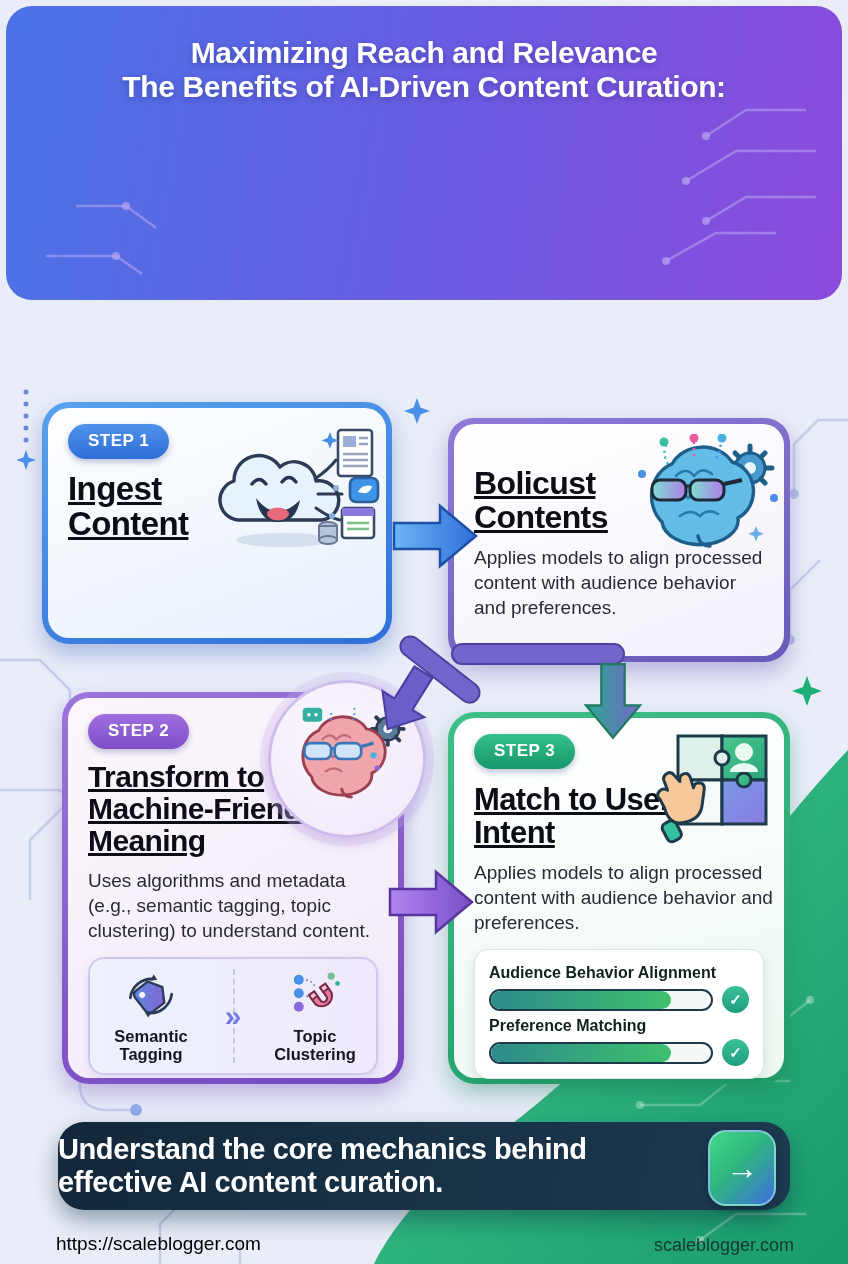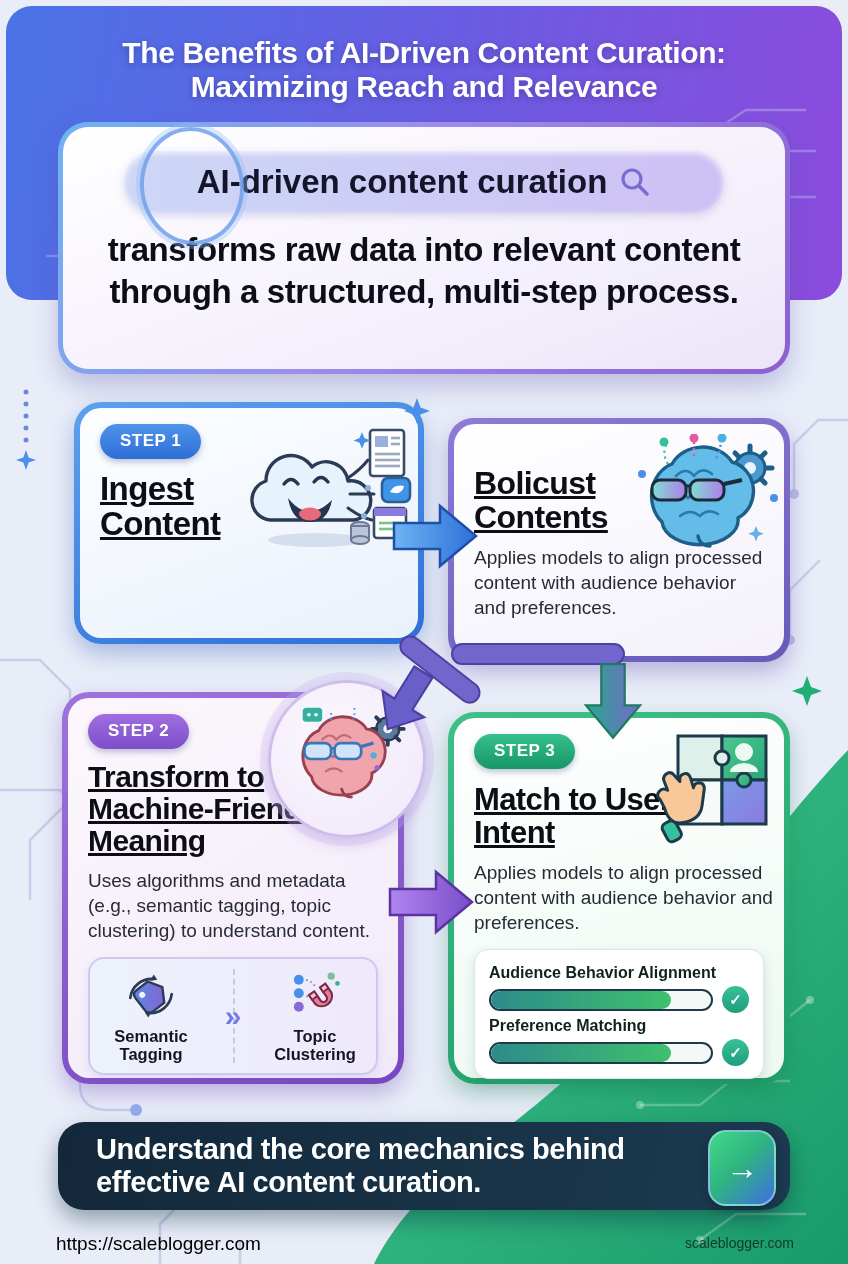--- a/index.html
+++ b/index.html
@@ -36,21 +36,21 @@
   
   .card{position:absolute;box-sizing:border-box;border-radius:27px;padding:6px;}
   .card-inner{position:relative;width:100%;height:100%;border-radius:21px;
         box-sizing:border-box;padding:16px 20px;}
   .badge{display:inline-block;border-radius:999px;color:#fff;font-weight:800;
         font-size:17px;letter-spacing:.5px;padding:7px 20px 8px;
         box-shadow:0 3px 6px rgba(40,60,130,.3);}
   .card-title{font-weight:800;color:#0d0e15;letter-spacing:-.6px;line-height:1.07;text-decoration:underline;}
   .card-desc{color:#272b36;line-height:1.3;}
 
-  .step1{left:74px;top:402px;width:350px;height:242px;
+  .step1{left:42px;top:402px;width:350px;height:242px;
         background:linear-gradient(160deg,#5aa2ee,#2f6fd8);
         box-shadow:0 10px 22px rgba(50,90,180,.35);}
   .step1 .card-inner{background:linear-gradient(160deg,#fdfeff,#e9f1fc);}
   .badge-blue{background:linear-gradient(180deg,#4f93ea,#2e6ed6);}
   .step1 .card-title{font-size:33px;width:170px;margin-top:12px;}
   .step1 .card-desc{font-size:20px;margin-top:14px;}
 
   .alt-card{left:448px;top:418px;width:342px;height:244px;
         background:linear-gradient(160deg,#8f7ad8,#675ab8);
         box-shadow:0 10px 22px rgba(90,70,170,.35);border-radius:25px;}
@@ -103,30 +103,30 @@
         background:linear-gradient(90deg,#2d8b8b,#3fc06d);}
   .check{width:27px;height:27px;border-radius:50%;flex:0 0 auto;
         background:linear-gradient(180deg,#3ac098,#1f9e7e);color:#fff;font-size:15px;
         font-weight:800;display:flex;align-items:center;justify-content:center;
         box-shadow:0 0 0 3px rgba(255,255,255,.65);}
 
   
   .cta{position:absolute;left:58px;top:1122px;width:732px;height:88px;border-radius:26px;
         background:linear-gradient(105deg,#13283a,#1c3a50);z-index:40;
         box-shadow:0 10px 22px rgba(10,40,60,.4);display:flex;align-items:center;}
-  .cta-text{padding-left:38px;width:600px;color:#fff;font-weight:800;font-size:29px;
+  .cta-text{width:600px;color:#fff;font-weight:800;font-size:29px;
         line-height:1.15;letter-spacing:-.4px;}
   .cta-btn{position:absolute;right:14px;top:8px;width:64px;height:72px;border-radius:18px;
         background:linear-gradient(135deg,#3ed186 10%,#2fb57f 45%,#3f6fe0 100%);
         border:2px solid rgba(190,230,255,.55);display:flex;align-items:center;justify-content:center;
         color:#fff;font-size:32px;font-weight:800;box-shadow:0 4px 10px rgba(0,30,40,.4);}
 
   
   .footer-left{position:absolute;left:56px;top:1233px;font-size:19px;color:#000000;z-index:41;}
-  .footer-right{position:absolute;right:54px;top:1235px;font-size:14px;color:#14382f;z-index:41;}
+  .footer-right{position:absolute;right:54px;top:1235px;font-size:18px;color:#14382f;z-index:41;}
 
   .sparkle{position:absolute;z-index:20;}
   .overlay{position:absolute;left:0;top:0;z-index:30;pointer-events:none;}
   .deco{position:absolute;z-index:2;pointer-events:none;}
   .cardz{z-index:10}
 </style>
 </head>
 <body>
 
 <div class="stage">
@@ -144,22 +144,22 @@
       <g fill="#b9a6f0" opacity=".7">
         <circle cx="700" cy="130" r="4"></circle>
           <circle cx="680" cy="175" r="4"></circle>
         <circle cx="700" cy="215" r="4"></circle>
           <circle cx="660" cy="255" r="4"></circle>
         <circle cx="120" cy="200" r="4"></circle>
           <circle cx="110" cy="250" r="4"></circle>
       </g>
     </svg>
     <div class="title">
+      <div>Maximizing Reach and Relevance</div>
       <div>The Benefits of AI-Driven Content Curation:</div>
-      <div>Maximizing Reach and Relevance</div>
     </div>
   </div>
 
   <svg class="deco" width="848" height="1264" style="z-index:3">
     <defs>
       <linearGradient id="greenGrad" x1="0" y1="0" x2="1" y2="1">
         <stop offset="0" stop-color="#45cb90"></stop>
           <stop offset="1" stop-color="#189a6b"></stop>
       </linearGradient>
     </defs>
@@ -210,33 +210,20 @@
   <svg class="sparkle" style="left:404px;top:398px" width="26" height="26">
     <path d="M13 0 L16.5 9.5 L26 13 L16.5 16.5 L13 26 L9.5 16.5 L0 13 L9.5 9.5 Z" fill="#4a90e8"></path>
     </svg>
   <svg class="sparkle" style="left:16px;top:450px" width="20" height="20">
     <path d="M10 0 L12.6 7.4 L20 10 L12.6 12.6 L10 20 L7.4 12.6 L0 10 L7.4 7.4 Z" fill="#4a90e8"></path>
     </svg>
   <svg class="sparkle" style="left:792px;top:676px" width="30" height="30">
     <path d="M15 0 L19 11 L30 15 L19 19 L15 30 L11 19 L0 15 L11 11 Z" fill="#1fae75"></path>
     </svg>
 
-  <div class="intro-frame cardz abs">
-    <div class="intro-card">
-      <div class="search-pill">
-        <div class="search-ring"></div>
-        <span>AI-driven content curation</span>
-        <svg width="32" height="32" viewBox="0 0 32 32">
-          <circle cx="13" cy="13" r="9" fill="none" stroke="#7a6cd0" stroke-width="3.2"></circle>
-          <line x1="20" y1="20" x2="28" y2="28" stroke="#7a6cd0" stroke-width="3.6" stroke-linecap="round"></line>
-        </svg>
-      </div>
-      <div class="intro-statement">transforms raw data into relevant content through a structured, multi-step process.</div>
-    </div>
-  </div>
 
   <div class="card step1 cardz">
     <div class="card-inner">
       <span class="badge badge-blue">STEP 1</span>
       <div class="card-title">Ingest Content</div>
       <span class="abs" style="right:2px;top:14px">
         <svg width="172" height="134" viewBox="0 0 172 134">
           <ellipse cx="72" cy="118" rx="48" ry="7" fill="#c9d4e8" opacity=".7"></ellipse>
           <g stroke="#2b3a55" stroke-width="3.4" fill="#e7f3fc" stroke-linejoin="round">
             <path d="M26 98 a20 20 0 0 1 -4 -39 a25 25 0 0 1 46 -14 a22 22 0 0 1 36 14 a18 18 0 0 1 6 39 Z"></path>

